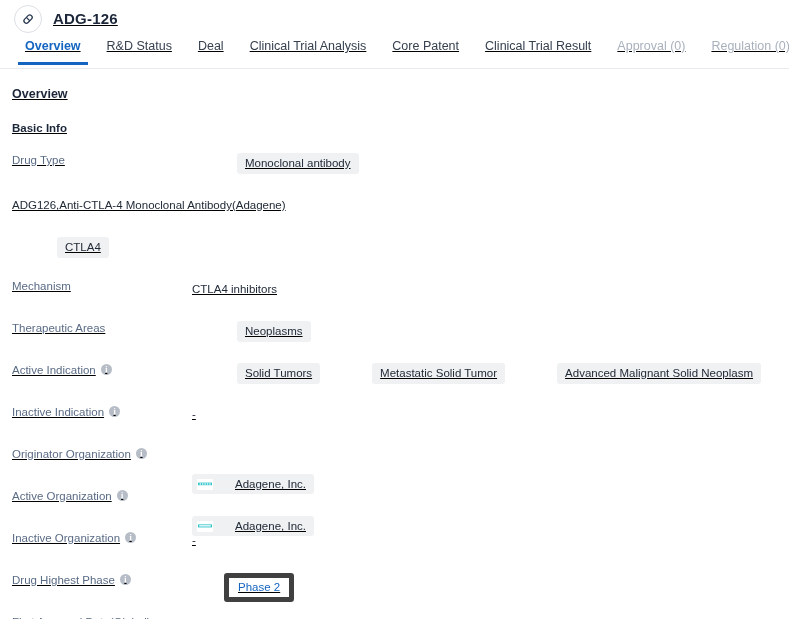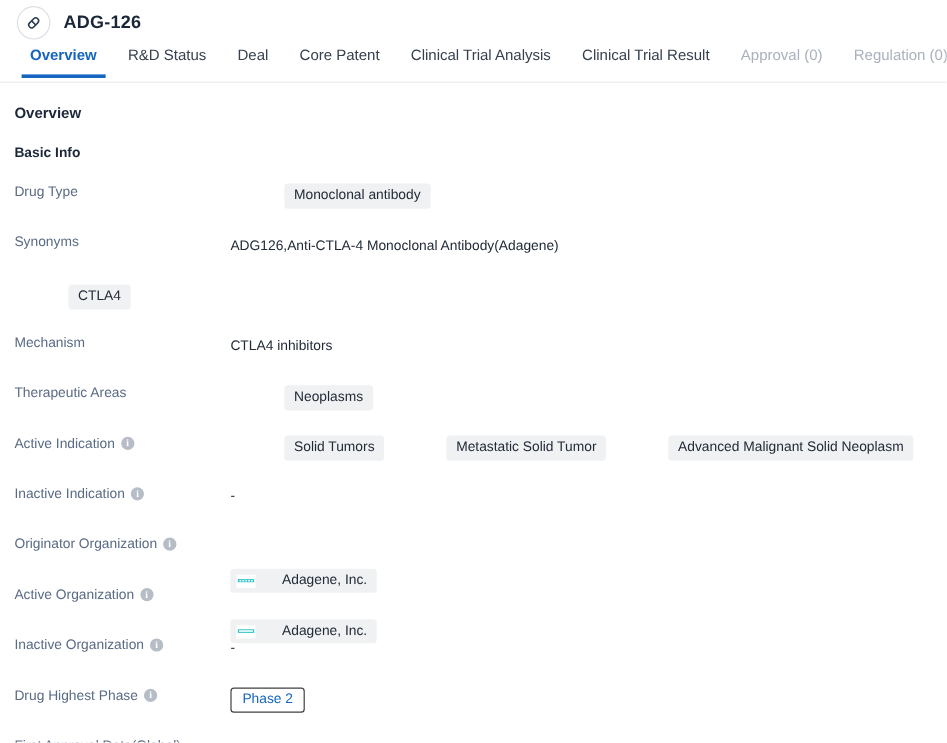--- a/index.html
+++ b/index.html
@@ -11,20 +11,21 @@
     font-family: "Liberation Sans", sans-serif;
     -webkit-font-smoothing: antialiased;
   }
 
   .page {
     width: 789px;
     height: 619px;
     position: relative;
     overflow: hidden;
     background: #ffffff;
+    text-decoration: underline;
   }
 
   
   .header {
     height: 37px;
     display: flex;
     align-items: center;
     padding-left: 14px;
   }
 
@@ -191,29 +192,30 @@
   }
 
   .dash-value {
     font-size: 11.5px;
     color: #222b38;
     padding-top: 3px;
   }
 
   .phase-badge {
     display: inline-block;
-    border: 1px solid #404040;
+    border: 5px solid #404040;
     border-radius: 3px;
     color: #1565c0;
     font-size: 11.5px;
     padding: 3px 9px;
     line-height: 13px;
     background: #ffffff;
     white-space: nowrap;
     cursor: pointer;
+    margin-left: 32px;
   }
 </style>
 </head>
 <body>
 
 <div class="page">
 
   <div class="header">
     <div class="drug-avatar">
       <svg width="16" height="16" viewBox="0 0 16 16" aria-hidden="true">
@@ -223,22 +225,22 @@
         </g>
       </svg>
     </div>
     <div class="drug-title">ADG-126</div>
   </div>
 
   <div class="tabbar">
     <div class="tab active">Overview</div>
     <div class="tab">R&amp;D Status</div>
     <div class="tab">Deal</div>
+    <div class="tab">Clinical Trial Analysis</div>
     <div class="tab">Core Patent</div>
-    <div class="tab">Clinical Trial Analysis</div>
     <div class="tab">Clinical Trial Result</div>
     <div class="tab disabled">Approval (0)</div>
     <div class="tab disabled">Regulation (0)</div>
   </div>
 
   <div class="content">
 
     <div class="section-title">Overview</div>
 
     <div class="subsection-title">Basic Info</div>
@@ -246,23 +248,20 @@
     <div class="row">
       <div class="row-label">
         <span>Drug Type</span>
       </div>
       <div class="row-value">
         <span class="chip">Monoclonal antibody</span>
       </div>
     </div>
 
     <div class="row">
-      <div class="row-label">
-        <span>Synonyms</span>
-      </div>
       <div class="row-value">
         <span class="plain-value">ADG126,Anti-CTLA-4 Monoclonal Antibody(Adagene)</span>
       </div>
     </div>
 
     <div class="row">
       <div class="row-value">
         <span class="chip">CTLA4</span>
       </div>
     </div>

